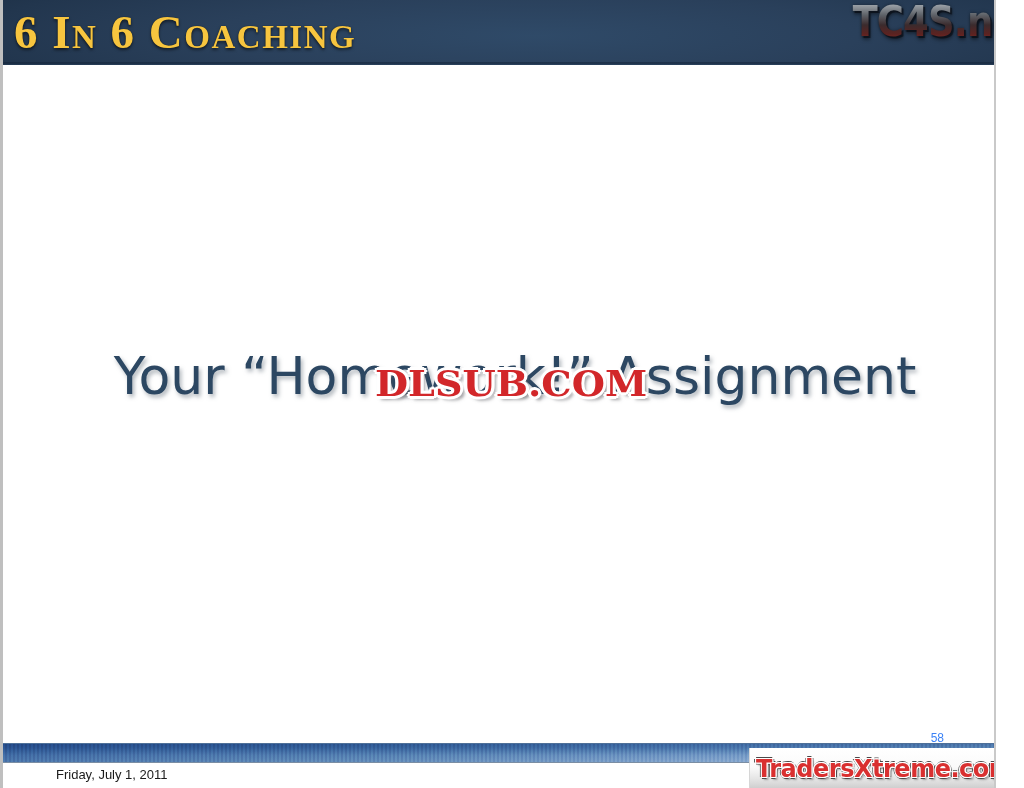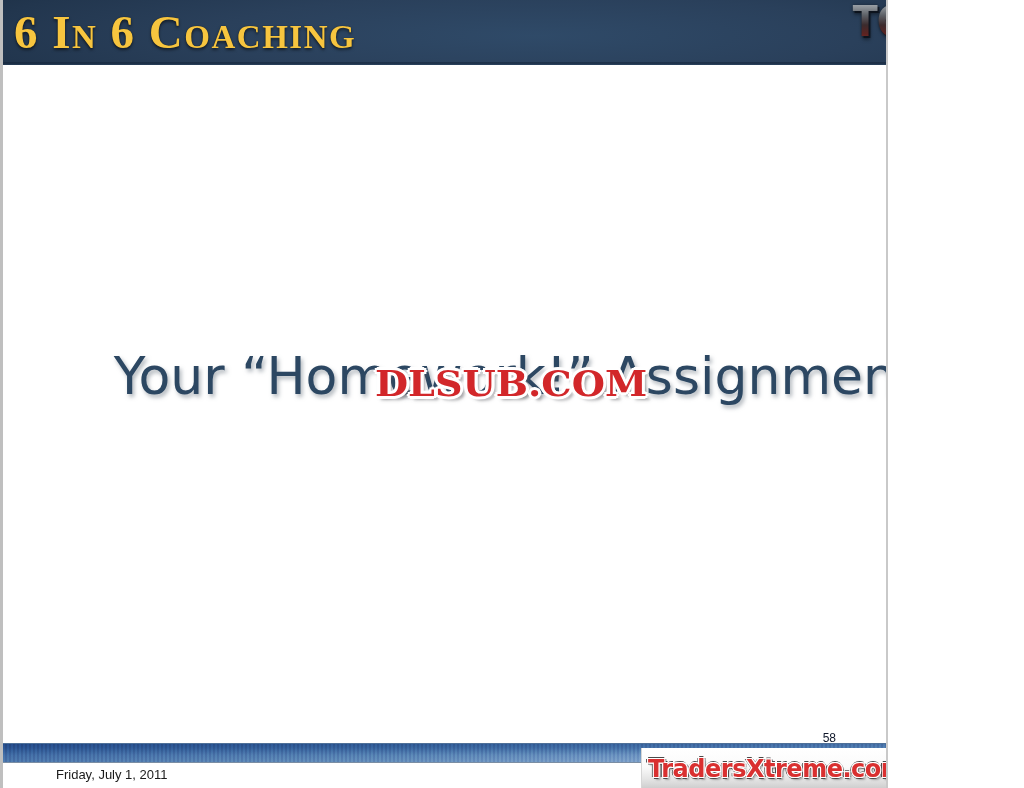--- a/index.html
+++ b/index.html
@@ -10,21 +10,21 @@
   body {
     width: 1024px;
     height: 788px;
     overflow: hidden;
     font-family: "Liberation Sans", sans-serif;
     -webkit-font-smoothing: antialiased;
   }
 
   .slide {
     position: relative;
-    width: 888px;
+    width: 996px;
     height: 788px;
     background: #ffffff;
     box-sizing: border-box;
     border-left: 3px solid #bfbfbf;
     border-right: 2px solid #c9c9c9;
     overflow: hidden;
   }
 
   
   .header-band {
@@ -140,21 +140,21 @@
   }
 
   
   .page-number {
     position: absolute;
     right: 50px;
     top: 731px;
     font-family: "Liberation Sans", sans-serif;
     font-size: 12px;
     line-height: 14px;
-    color: #0f172a;
+    color: #3b82f6;
     text-align: left;
   }
 
   .footer-bar {
     position: absolute;
     left: 0;
     top: 743px;
     width: 1024px;
     height: 20px;
     background:

